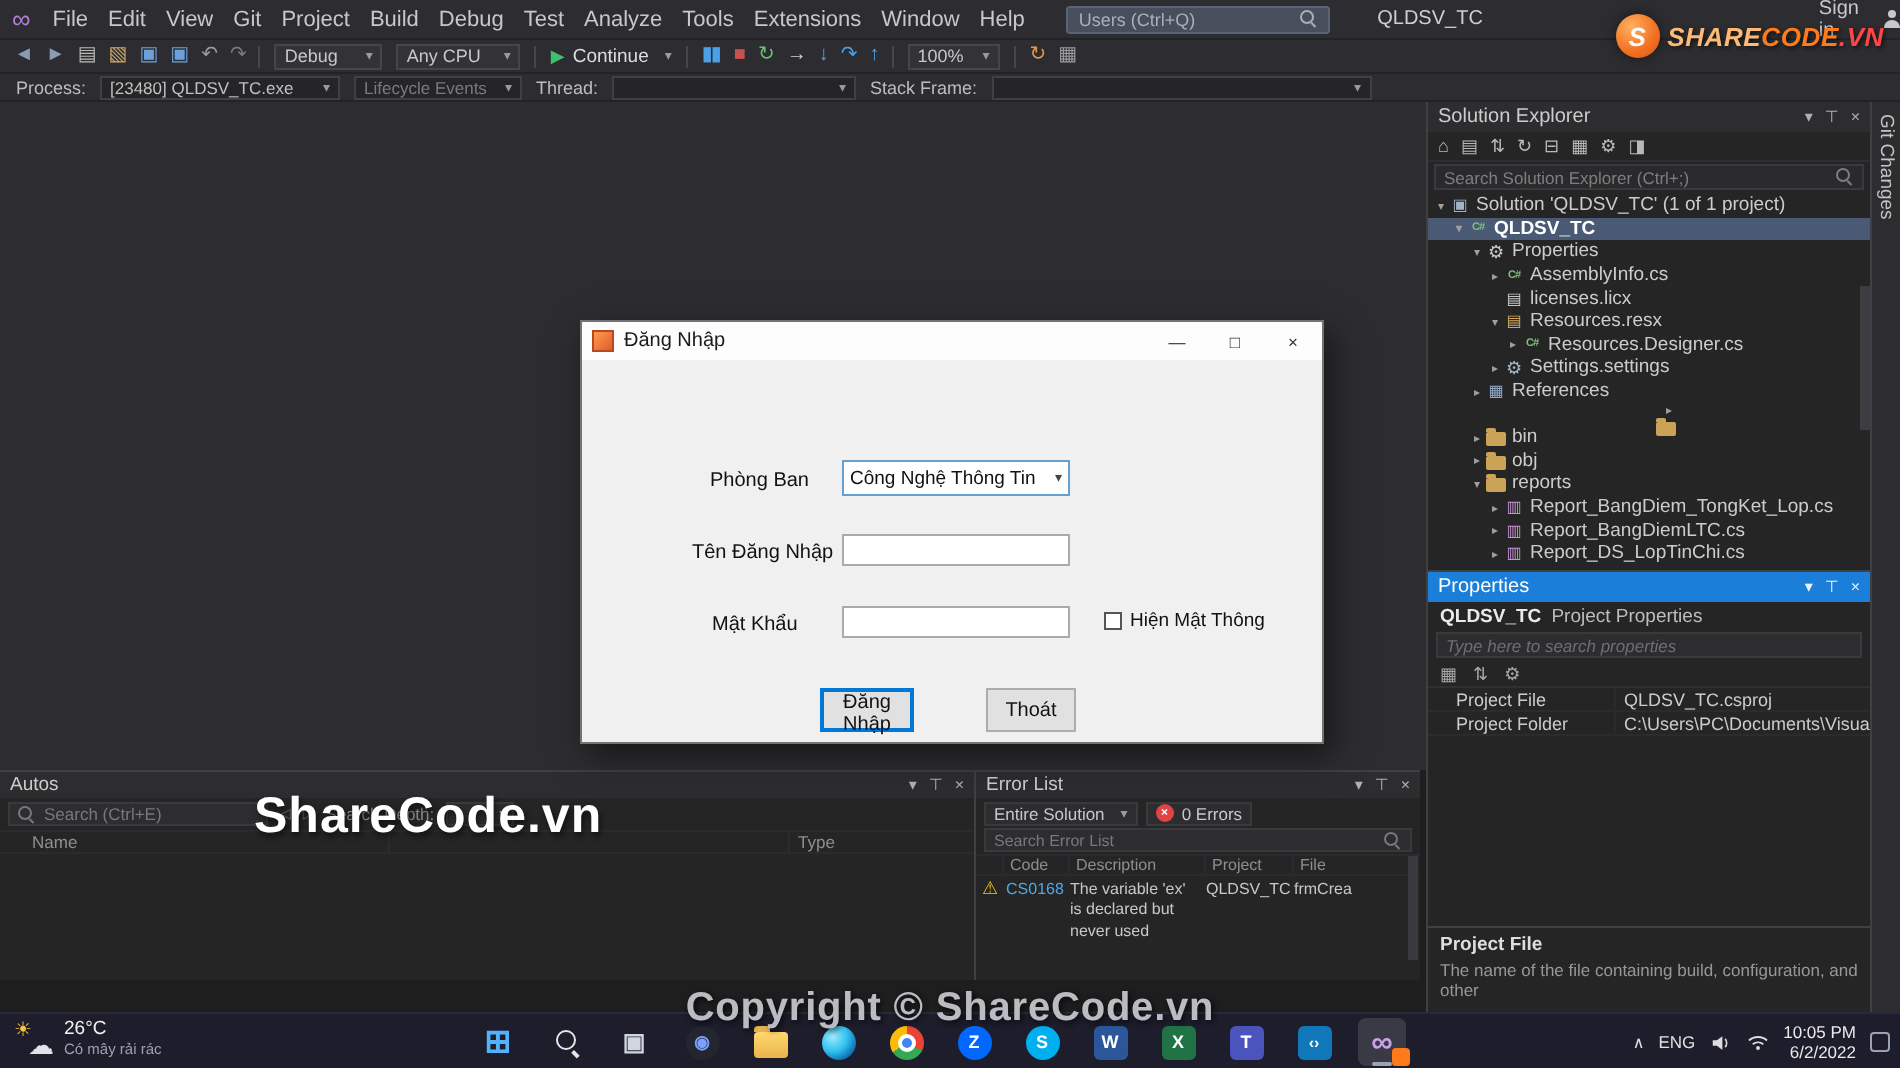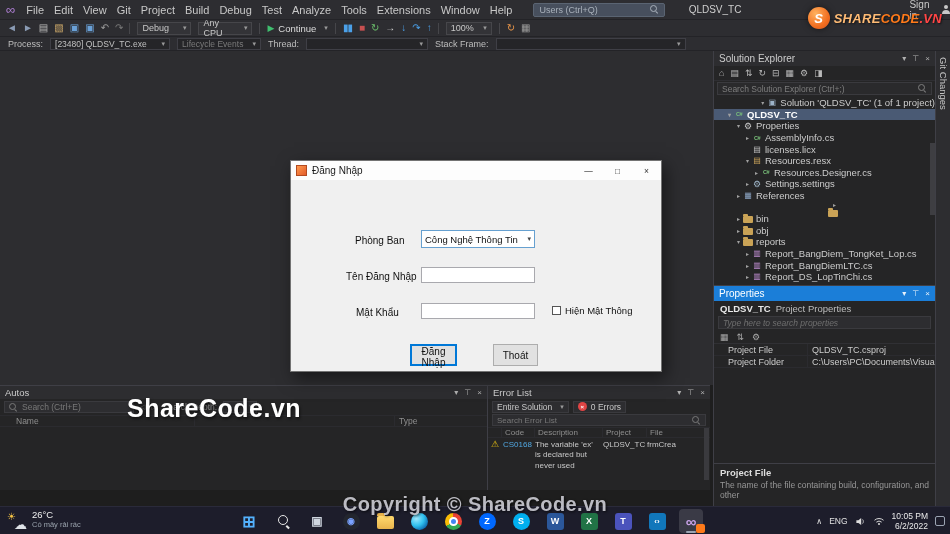--- a/index.html
+++ b/index.html
@@ -149,21 +149,21 @@
   .combo-ar{font-size:7px;color:#444}
   .ftb{position:absolute;width:114px;height:16px;background:#fff;border:1px solid #a9a9ae;font-size:10px;padding:0 3px;font-family:inherit}
   .cb{position:absolute;left:261px;top:126px;width:9px;height:9px;background:#fff;border:1px solid #555}
   .cb-label{position:absolute;left:274px;top:125px;font-size:9.5px;color:#111;white-space:nowrap}
   .btn{position:absolute;height:22px;background:#e1e1e1;border:1px solid #adadad;font-size:10px;color:#111;font-family:inherit}
   .btn-login{left:119px;top:164px;width:47px;border:2px solid #0078d7}
   .btn-exit{left:202px;top:164px;width:45px}
 
   
   .taskbar{position:absolute;left:0;top:506px;width:950px;height:28px;background:#1d1d2b;border-top:1px solid #2a2a3a}
-  .weather{position:absolute;left:7px;top:3px;display:flex;align-items:flex-end;gap:5px}
+  .weather{position:absolute;left:7px;top:3px;display:flex;align-items:flex-start;gap:5px}
   .weather-ic{width:20px;height:18px;position:relative}
   .weather-ic::before{content:"☀";position:absolute;left:0;top:-1px;font-size:10px;color:#f6c445}
   .weather-ic::after{content:"☁";position:absolute;right:0;bottom:-2px;font-size:13px;color:#dfe3e8}
   .weather-txt{display:flex;flex-direction:column;line-height:1.15}
   .w-temp{font-size:9.5px;color:#f0f0f0}
   .w-cond{font-size:7.5px;color:#9aa3ad}
   .tb-center{position:absolute;left:237px;top:2px;display:flex;gap:10px}
   .tb-ic{width:24px;height:24px;border:none;background:transparent;border-radius:4px;display:flex;
     align-items:center;justify-content:center;position:relative;padding:0}
   .tb-ic.active{background:rgba(255,255,255,.13)}
@@ -237,21 +237,21 @@
       <button class="t-ic" style="color: rgb(205, 169, 106);">▧</button>
       <button class="t-ic" style="color: rgb(106, 161, 216);">▣</button>
       <button class="t-ic" style="color: rgb(106, 161, 216);">▣</button>
       <button class="t-ic" style="color: rgb(155, 155, 155);">↶</button>
       <button class="t-ic" style="color: rgb(122, 122, 122);">↷</button>
     <span class="t-sep"></span>
     <div class="t-dd" style="width:54px">
       <span>Debug</span>
       <span class="dd-ar">▾</span>
     </div>
-    <div class="t-dd" style="width:54px">
+    <div class="t-dd" style="width:62px">
       <span>Any CPU</span>
       <span class="dd-ar">▾</span>
     </div>
     <span class="t-sep"></span>
     <button class="contin">
       <span class="play">▶</span>
       <span>Continue</span>
       <span class="dd-ar">▾</span>
     </button>
     <span class="t-sep"></span>
@@ -314,21 +314,21 @@
           <span>⊟</span>
           <span>▦</span>
           <span>⚙</span>
           <span>◨</span>
       </div>
       <div class="se-search">
         <span>Search Solution Explorer (Ctrl+;)</span>
         <span class="lens"></span>
       </div>
       <div class="tree">
-        <div class="trow" style="padding-left: 2px; justify-content: flex-end;">
+        <div class="trow" style="padding-left: 2px;">
             <span class="arrow">▾</span>
             <span class="ic ic-sln"></span>
             <span class="tlabel">Solution 'QLDSV_TC' (1 of 1 project)</span>
           </div>
           <div class="trow sel" style="padding-left: 11px;">
             <span class="arrow">▾</span>
             <span class="ic ic-proj"></span>
             <span class="tlabel">QLDSV_TC</span>
           </div>
           <div class="trow" style="padding-left: 20px;">

